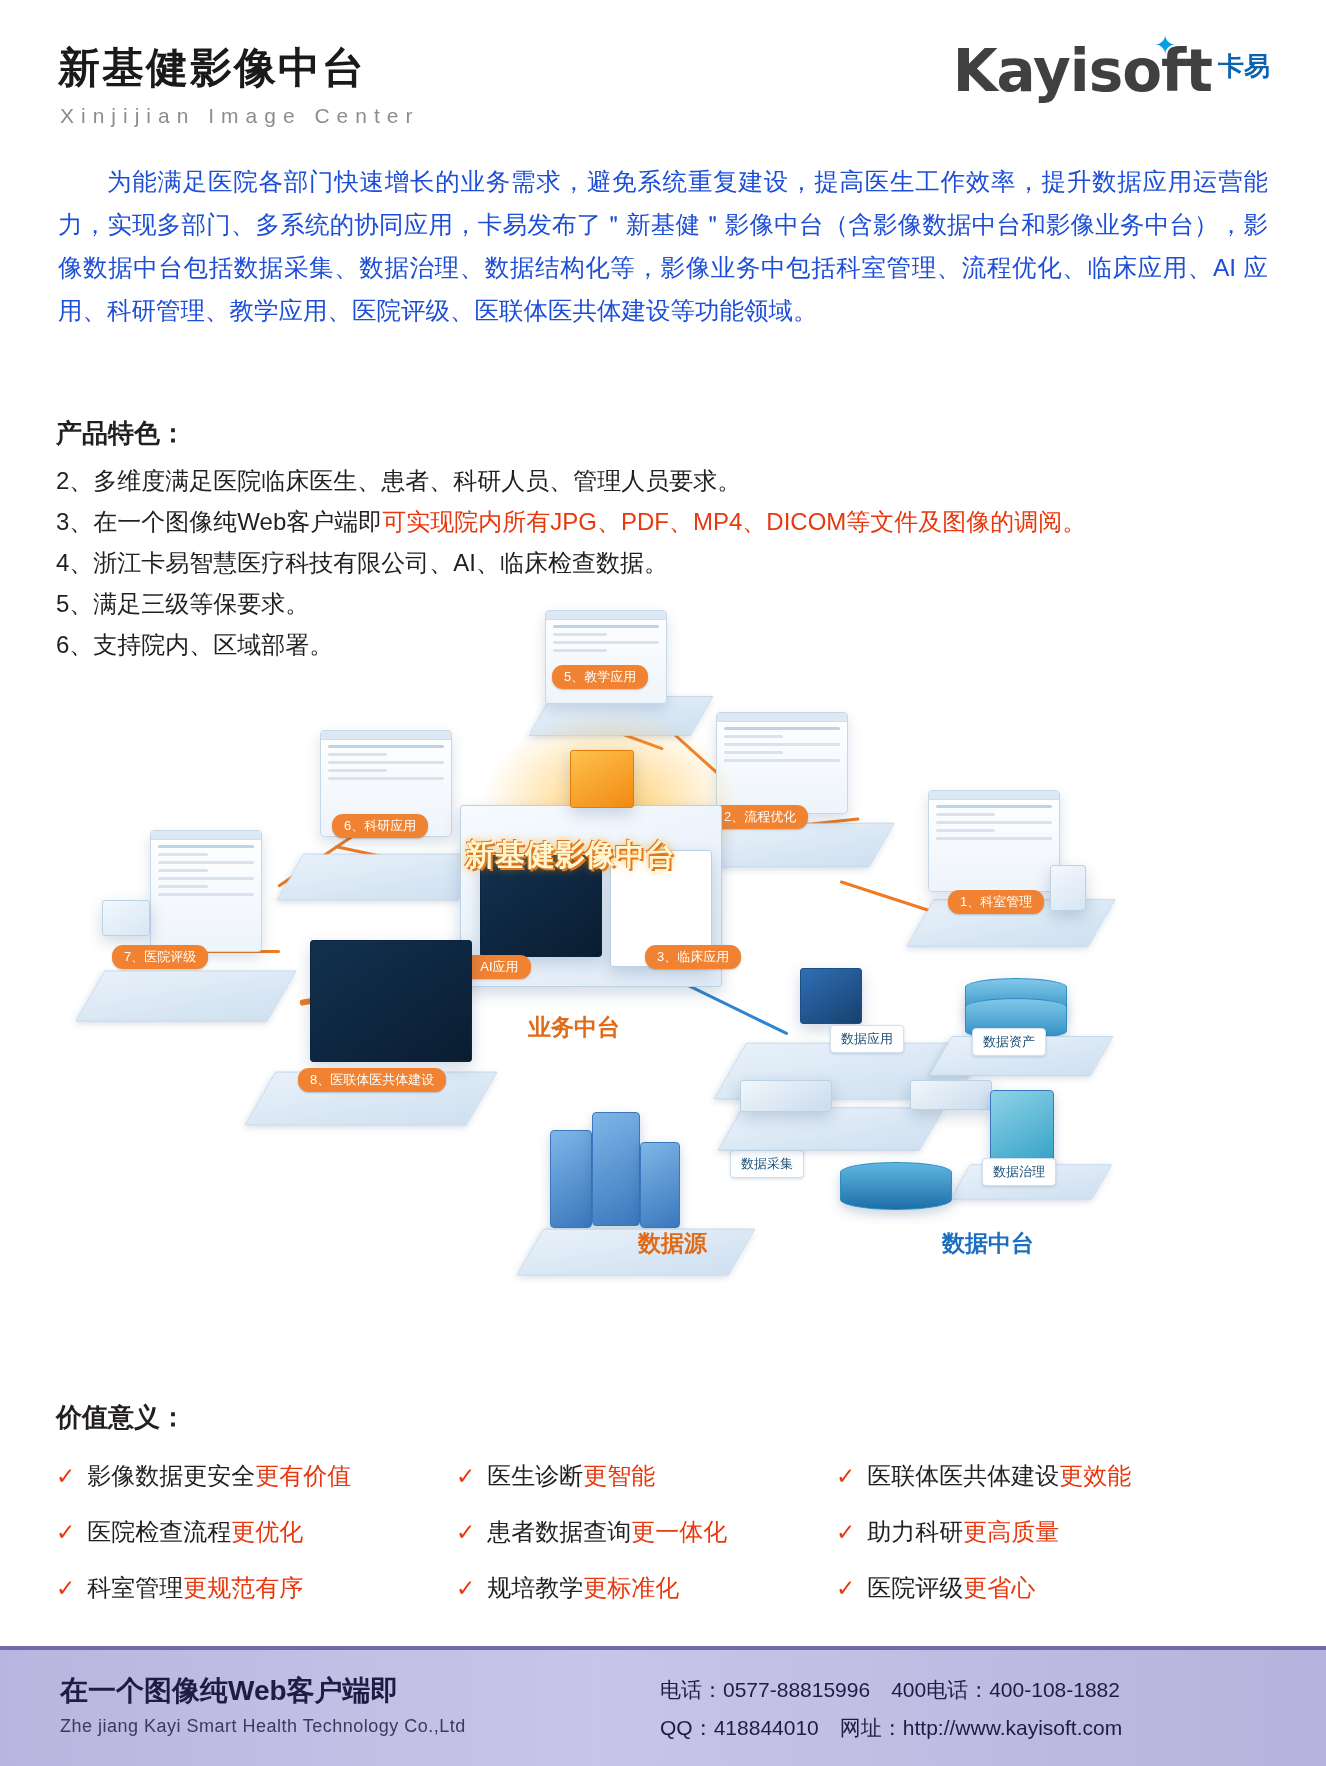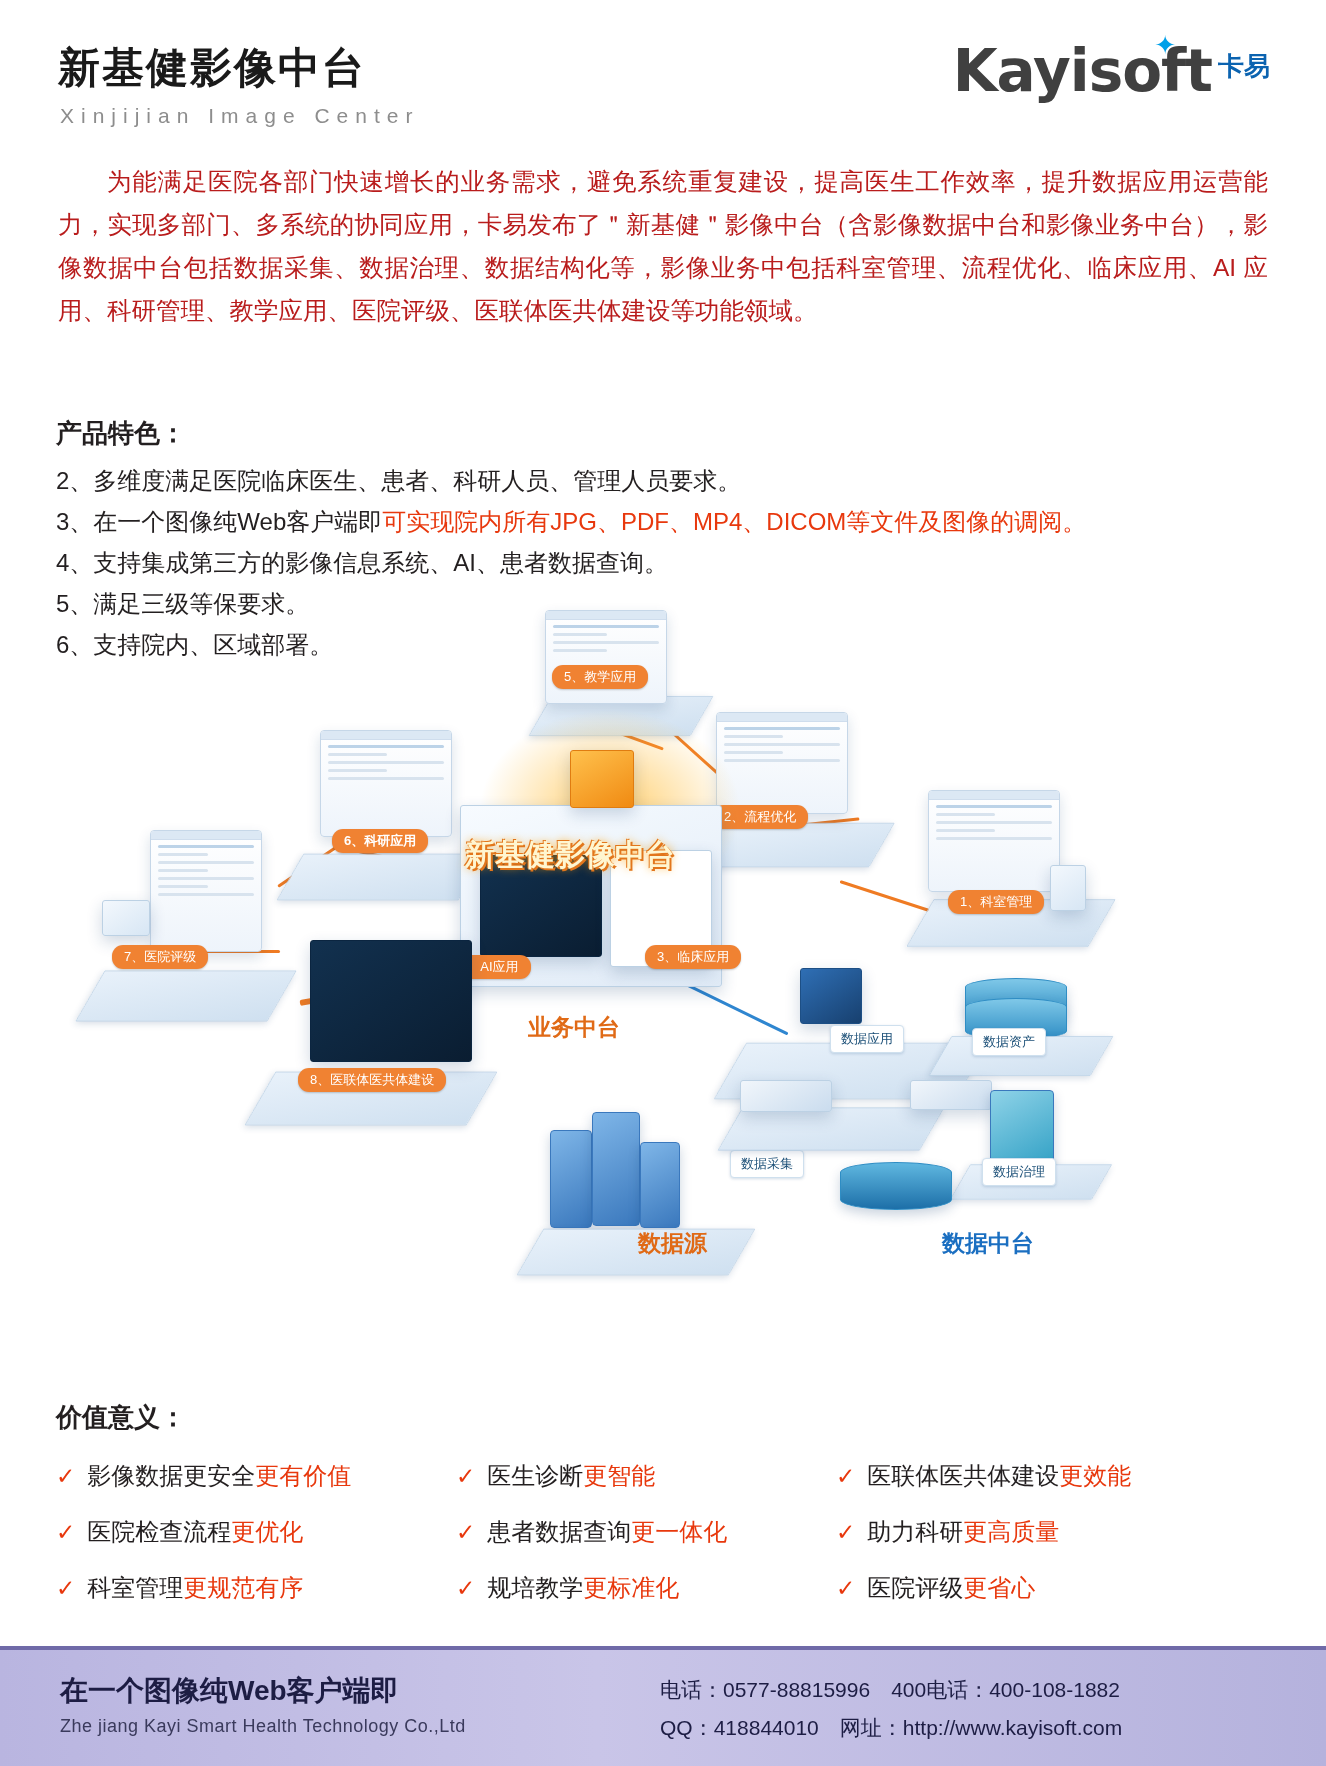--- a/index.html
+++ b/index.html
@@ -29,21 +29,21 @@
     font-family:"DejaVu Sans",sans-serif;line-height:1;
   }
   .logo-cn{font-size:26px;font-weight:bold;color:#0b63b0;margin-left:6px;margin-bottom:16px;}
   .logo-spark{
     position:absolute;right:150px;top:30px;color:#00a0e9;font-size:26px;
   }
 
   
   .intro{
     position:absolute;left:58px;top:160px;width:1210px;
-    font-size:24.5px;line-height:43px;color:#b91c1c;text-align:justify;
+    font-size:24.5px;line-height:43px;color:#1d4ed8;text-align:justify;
     text-indent:2em;
   }
 
   
   .sec-title{
     position:absolute;font-size:26px;font-weight:bold;color:#231f20;
   }
   #features-title{left:56px;top:416px;}
   #value-title{left:56px;top:1400px;}
 
@@ -160,21 +160,21 @@
 
   <div class="sec-title" id="features-title">产品特色：</div>
   <div class="features">
     <div class="feature-line">
       <span>2、</span><span>多维度满足医院临床医生、患者、科研人员、管理人员要求。</span>
     </div>
     <div class="feature-line">
       <span>3、</span><span>在一个图像纯Web客户端即</span><span class="hl">可实现院内所有JPG、PDF、MP4、DICOM等文件及图像的调阅。</span>
     </div>
     <div class="feature-line">
-      <span>4、</span><span>支持集成第三方的影像信息系统、AI、患者数据查询。</span>
+      <span>4、</span><span>浙江卡易智慧医疗科技有限公司、AI、临床检查数据。</span>
     </div>
     <div class="feature-line">
       <span>5、</span><span>满足三级等保要求。</span>
     </div>
     <div class="feature-line">
       <span>6、</span><span>支持院内、区域部署。</span>
     </div>
   </div>
 
   <div class="illus">
@@ -206,21 +206,21 @@
 
     <div class="plat" style="left:250px;top:185px;width:180px;height:82px;"></div>
     <div class="mon" style="left:280px;top:80px;width:130px;height:105px;">
       <div class="bar"></div>
       <div class="ln b"></div>
         <div class="ln s"></div>
         <div class="ln"></div>
         <div class="ln s"></div>
         <div class="ln"></div>
     </div>
-    <div class="ill-label" style="left:292px;top:179px;font-weight:bold;">6、科研应用</div>
+    <div class="ill-label" style="left:292px;top:164px;">6、科研应用</div>
 
     <div class="plat" style="left:500px;top:30px;width:160px;height:70px;"></div>
     <div class="mon" style="left:505px;top:-40px;width:120px;height:92px;">
       <div class="bar"></div>
       <div class="ln b"></div>
         <div class="ln s"></div>
         <div class="ln"></div>
         <div class="ln s"></div>
     </div>
     <div class="ill-label" style="left:512px;top:15px;">5、教学应用</div>

